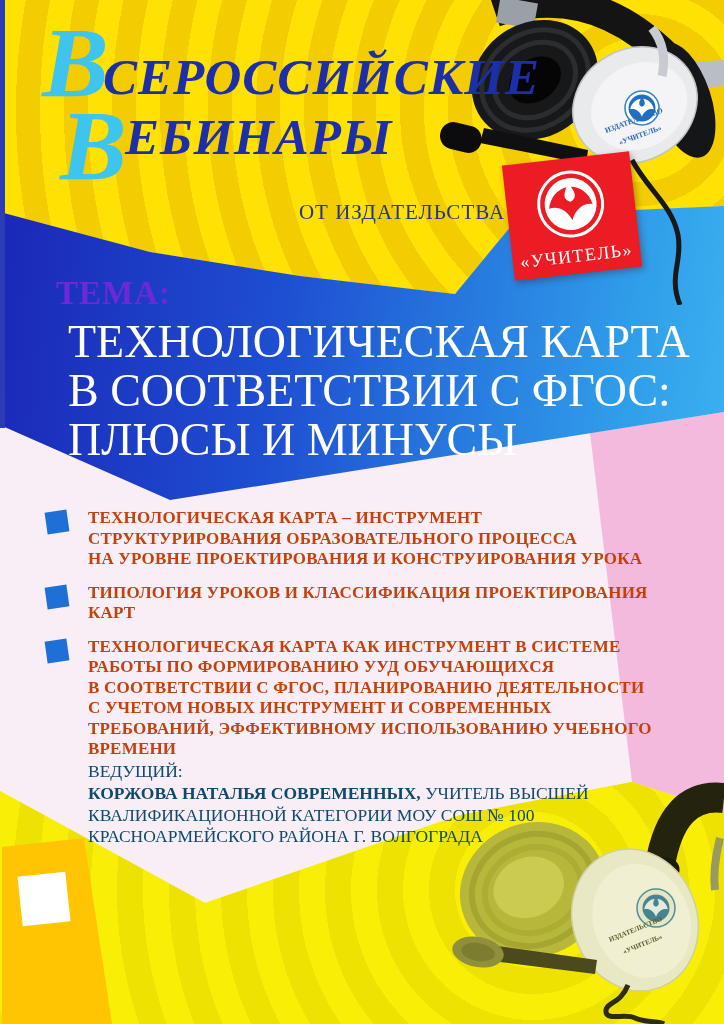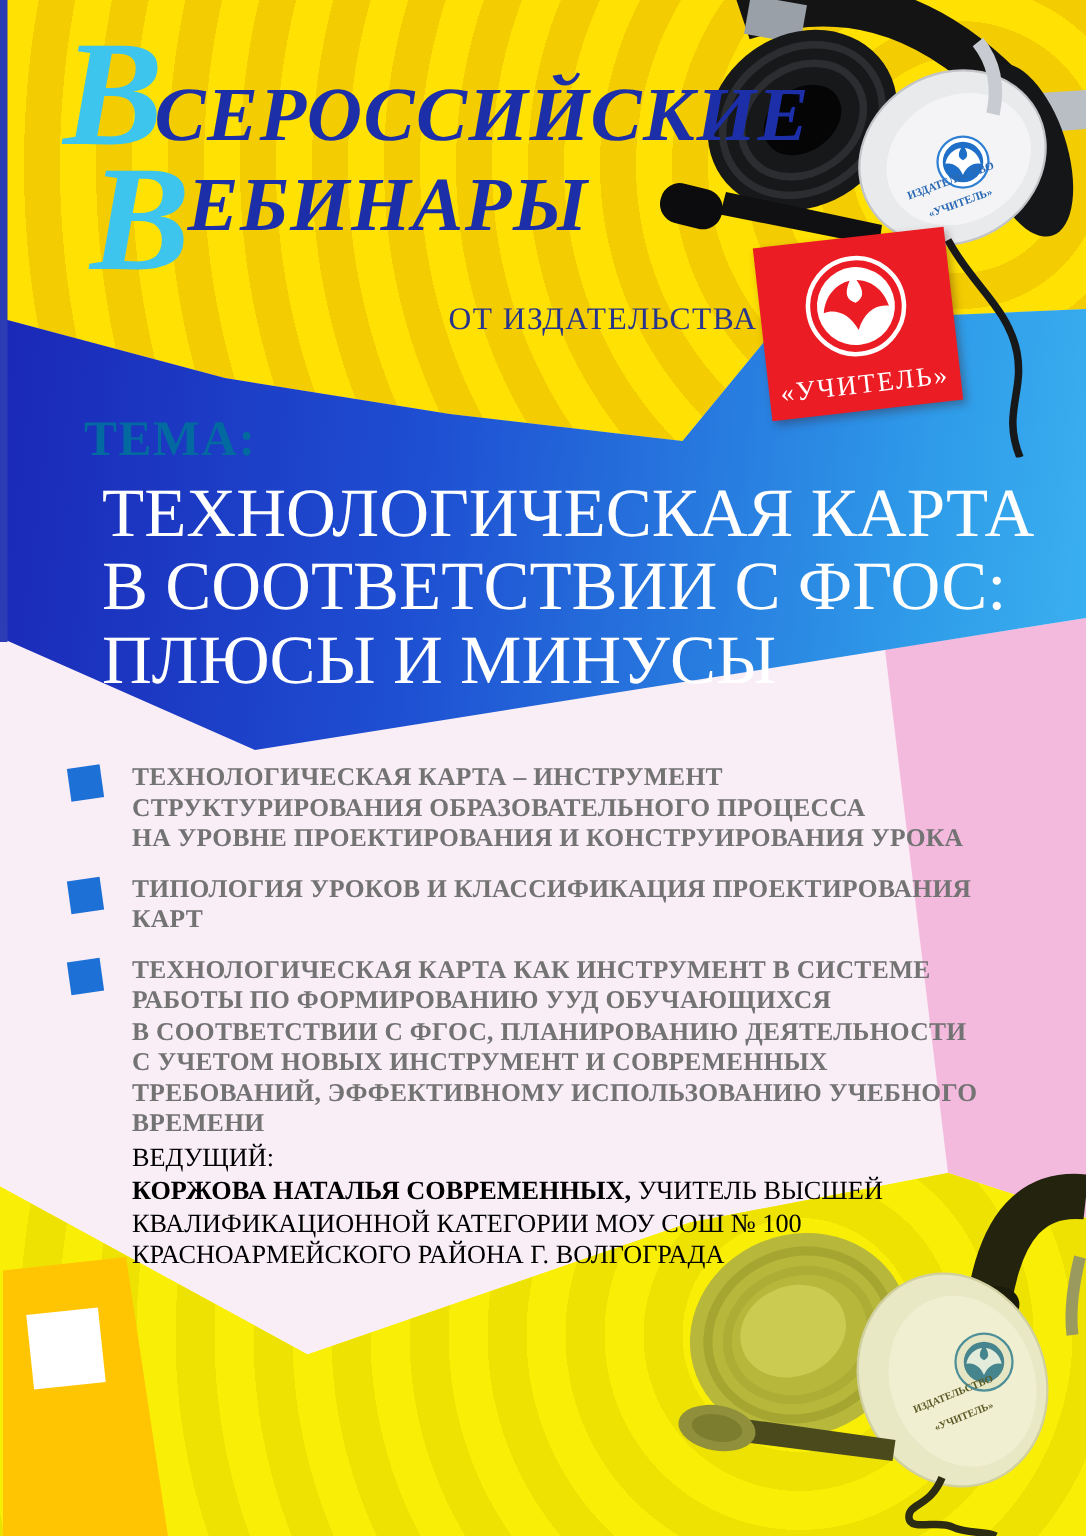--- a/index.html
+++ b/index.html
@@ -43,39 +43,39 @@
   #b1{left:42px;top:13px;}
   #b2{left:60px;top:96px;}
   .b-word{position:absolute;font-weight:700;font-size:51px;line-height:1;color:#1c2fa8;letter-spacing:1px;font-style:italic;}
   #w1{left:103px;top:52px;}
   #w2{left:125px;top:112px;}
   .from-publisher{
     position:absolute;left:296px;top:201px;width:212px;text-align:center;
     font-size:21px;line-height:1.1;color:#27348e;letter-spacing:1px;font-weight:400;
   }
   
-  .theme-label{position:absolute;left:56px;top:277px;font-weight:700;font-size:33px;line-height:1;color:#0369a1;letter-spacing:1px;}
+  .theme-label{position:absolute;left:56px;top:277px;font-weight:700;font-size:33px;line-height:1;color:#6d28d9;letter-spacing:1px;}
   .theme-title{
     position:absolute;left:56px;top:317px;width:650px;
     font-weight:400;font-size:46px;line-height:49px;color:#ffffff;
     white-space:pre-line;letter-spacing:0px;margin-left:12px;
   }
   
   .agenda{position:absolute;left:46px;top:508px;width:610px;}
   .agenda-item{display:flex;margin-bottom:13px;}
   .bullet{
     flex:none;width:22px;height:22px;background:#1d70d6;
     transform:rotate(-8deg);margin:3px 20px 0 0;
   }
   .agenda-text{
-    font-weight:700;font-size:17px;line-height:20.5px;color:#737373;
+    font-weight:700;font-size:17px;line-height:20.5px;color:#c2410c;
     white-space:pre-line;letter-spacing:0.2px;
   }
   
-  .presenter{position:absolute;left:88px;top:761px;width:548px;color:#000000;}
+  .presenter{position:absolute;left:88px;top:761px;width:548px;color:#0c4a6e;}
   .presenter-label{font-weight:400;font-size:17.5px;line-height:21px;}
   .presenter-text{font-weight:400;font-size:17.5px;line-height:21.5px;margin-top:1px;}
   .presenter-text b{font-weight:700;}
   
   .badge{
     position:absolute;left:508px;top:158px;width:128px;height:116px;
     background:#ec1c24;transform:rotate(-6.5deg);
     box-shadow:2px 3px 6px rgba(60,20,20,0.35);
   }
   .badge svg{position:absolute;left:0;top:0;}

